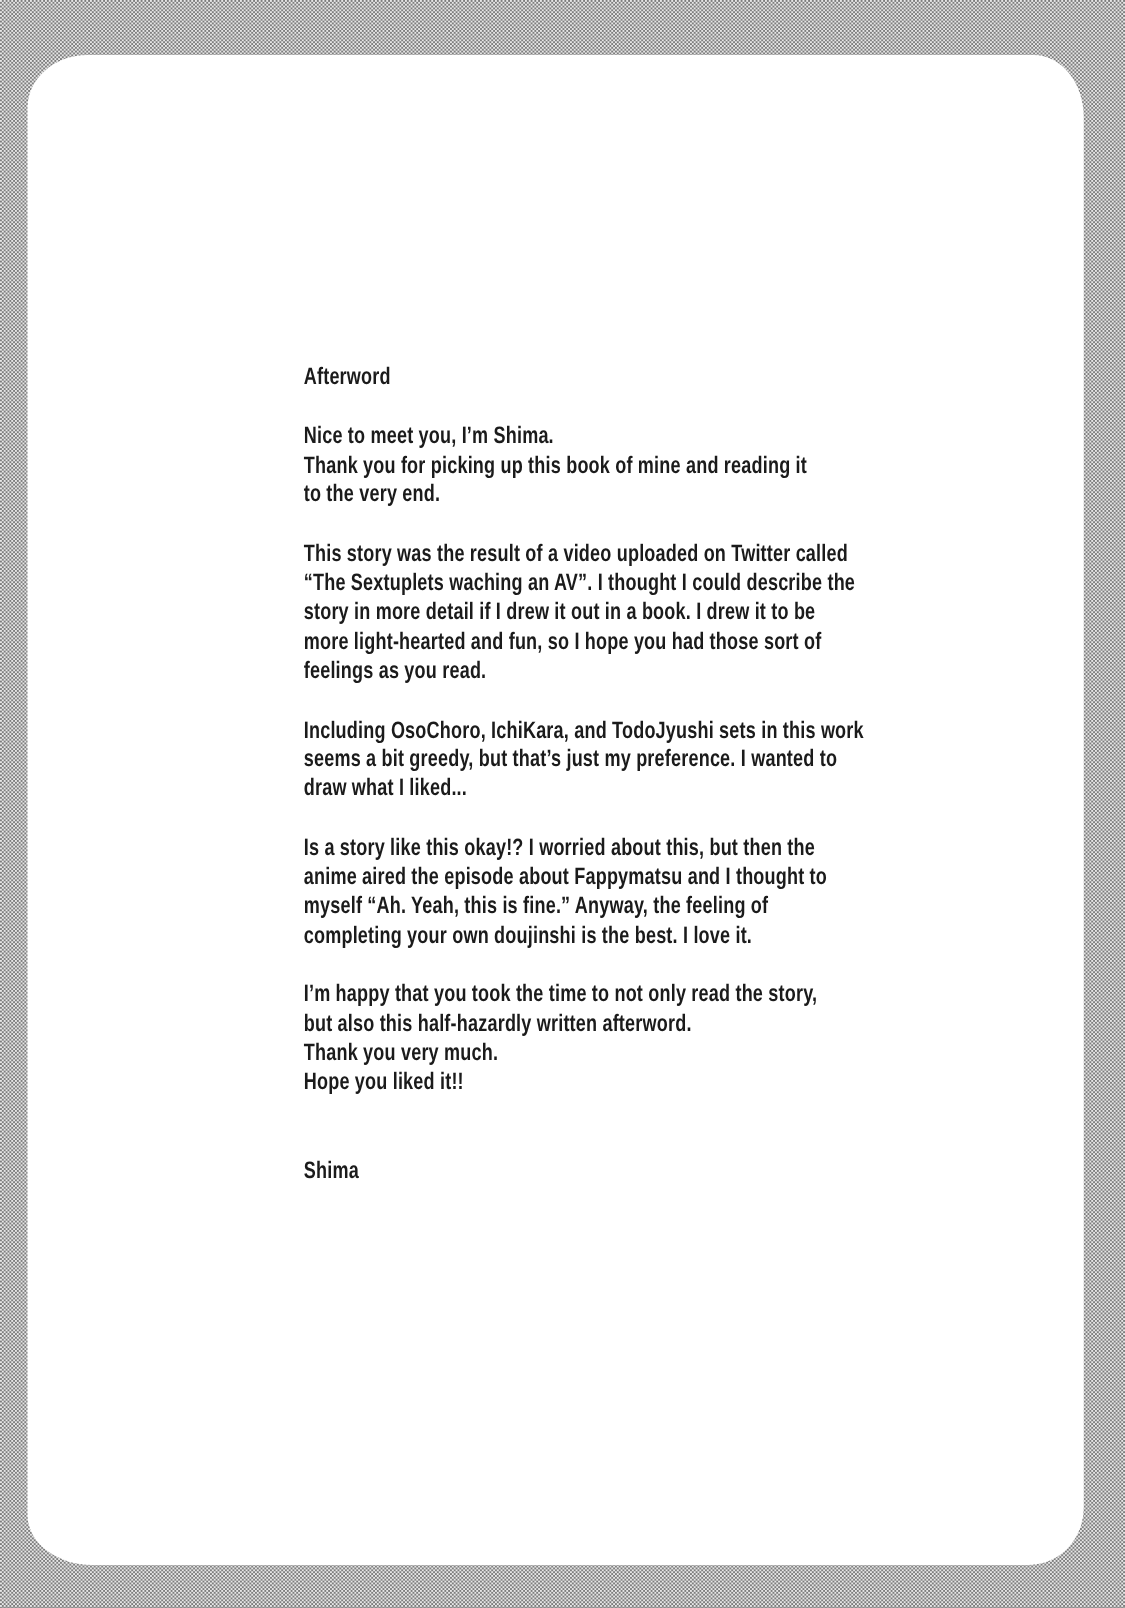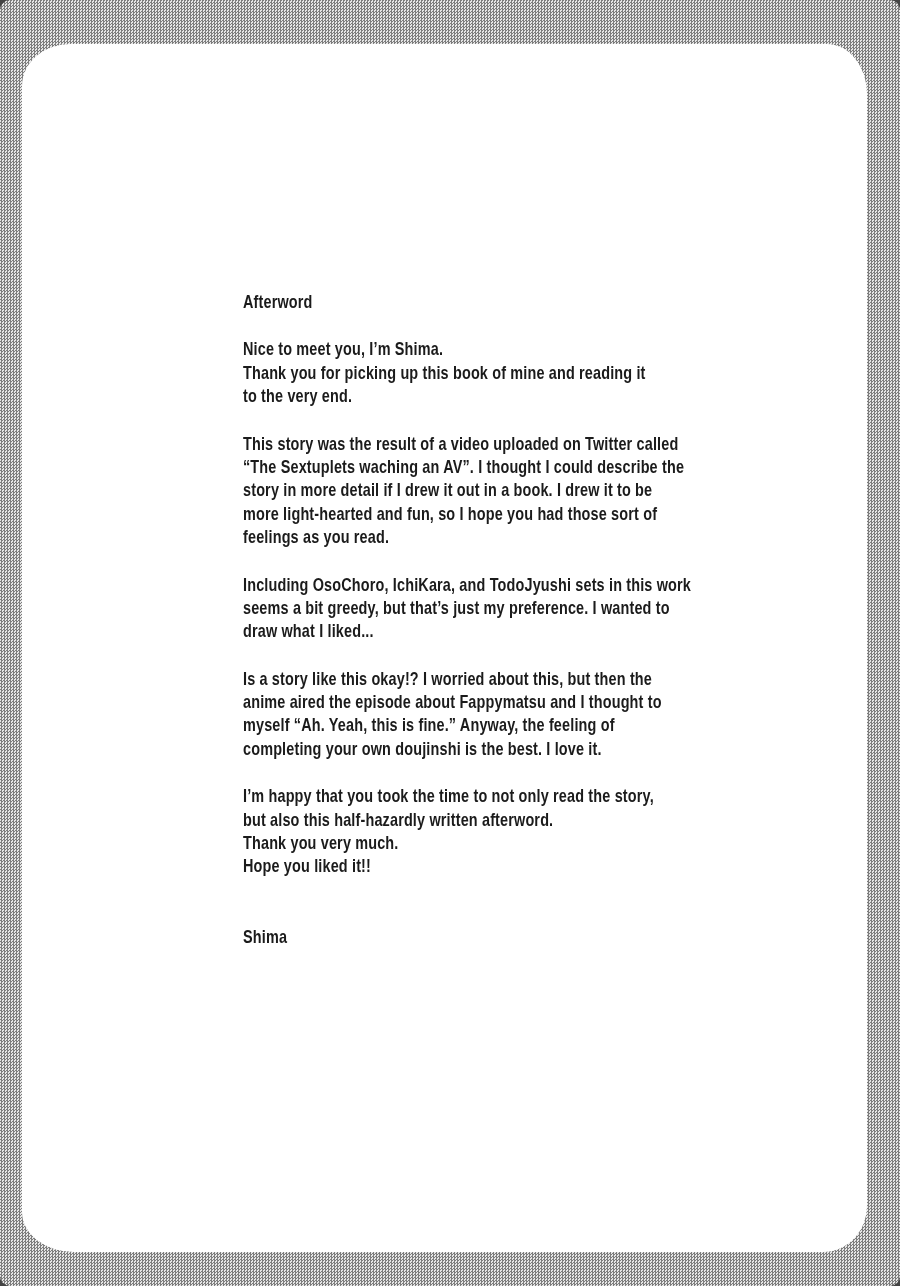--- a/index.html
+++ b/index.html
@@ -9,21 +9,20 @@
   }
   .canvas {
     position: relative;
     width: 900px;
     height: 1286px;
     overflow: hidden;
     
     background-color: #e6e6e6;
     background-image: repeating-conic-gradient(#7d7d7d 0% 25%, #e6e6e6 0% 50%);
     background-size: 3px 3px;
-    border-radius: 10px;
   }
   .paper {
     position: absolute;
     left: 22px;
     top: 44px;
     width: 845px;
     height: 1208px;
     background: #ffffff;
     border-radius: 48px 40px 44px 52px / 42px 50px 46px 40px;
   }

